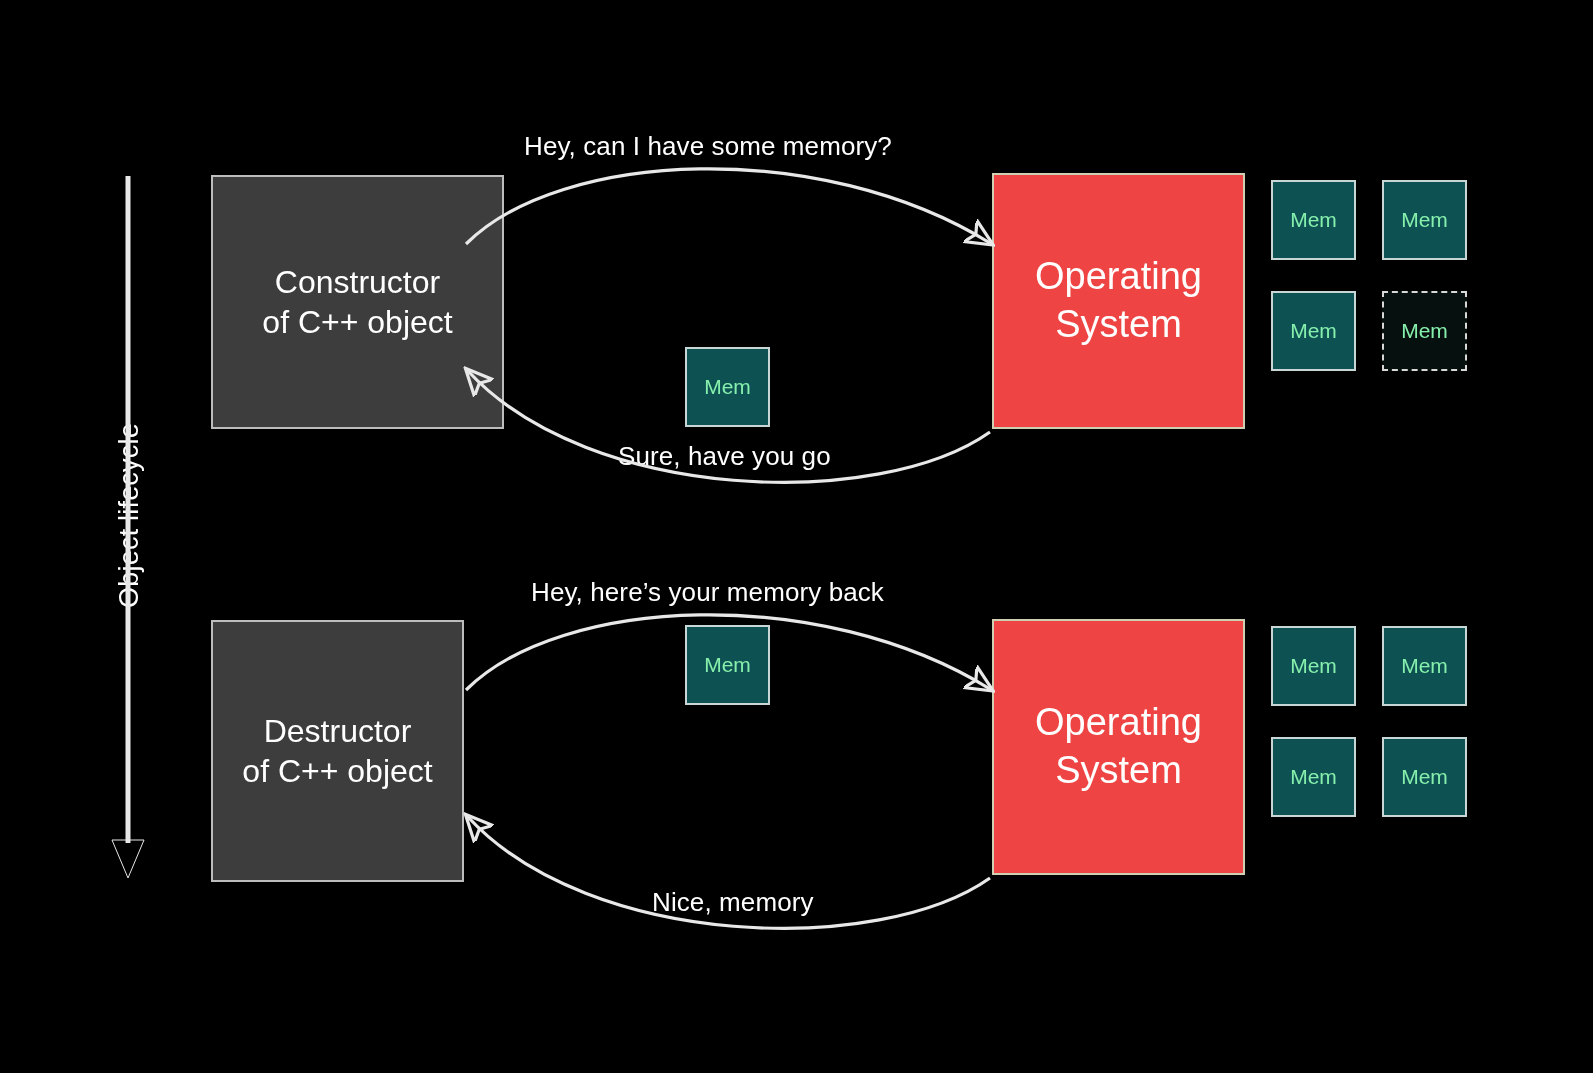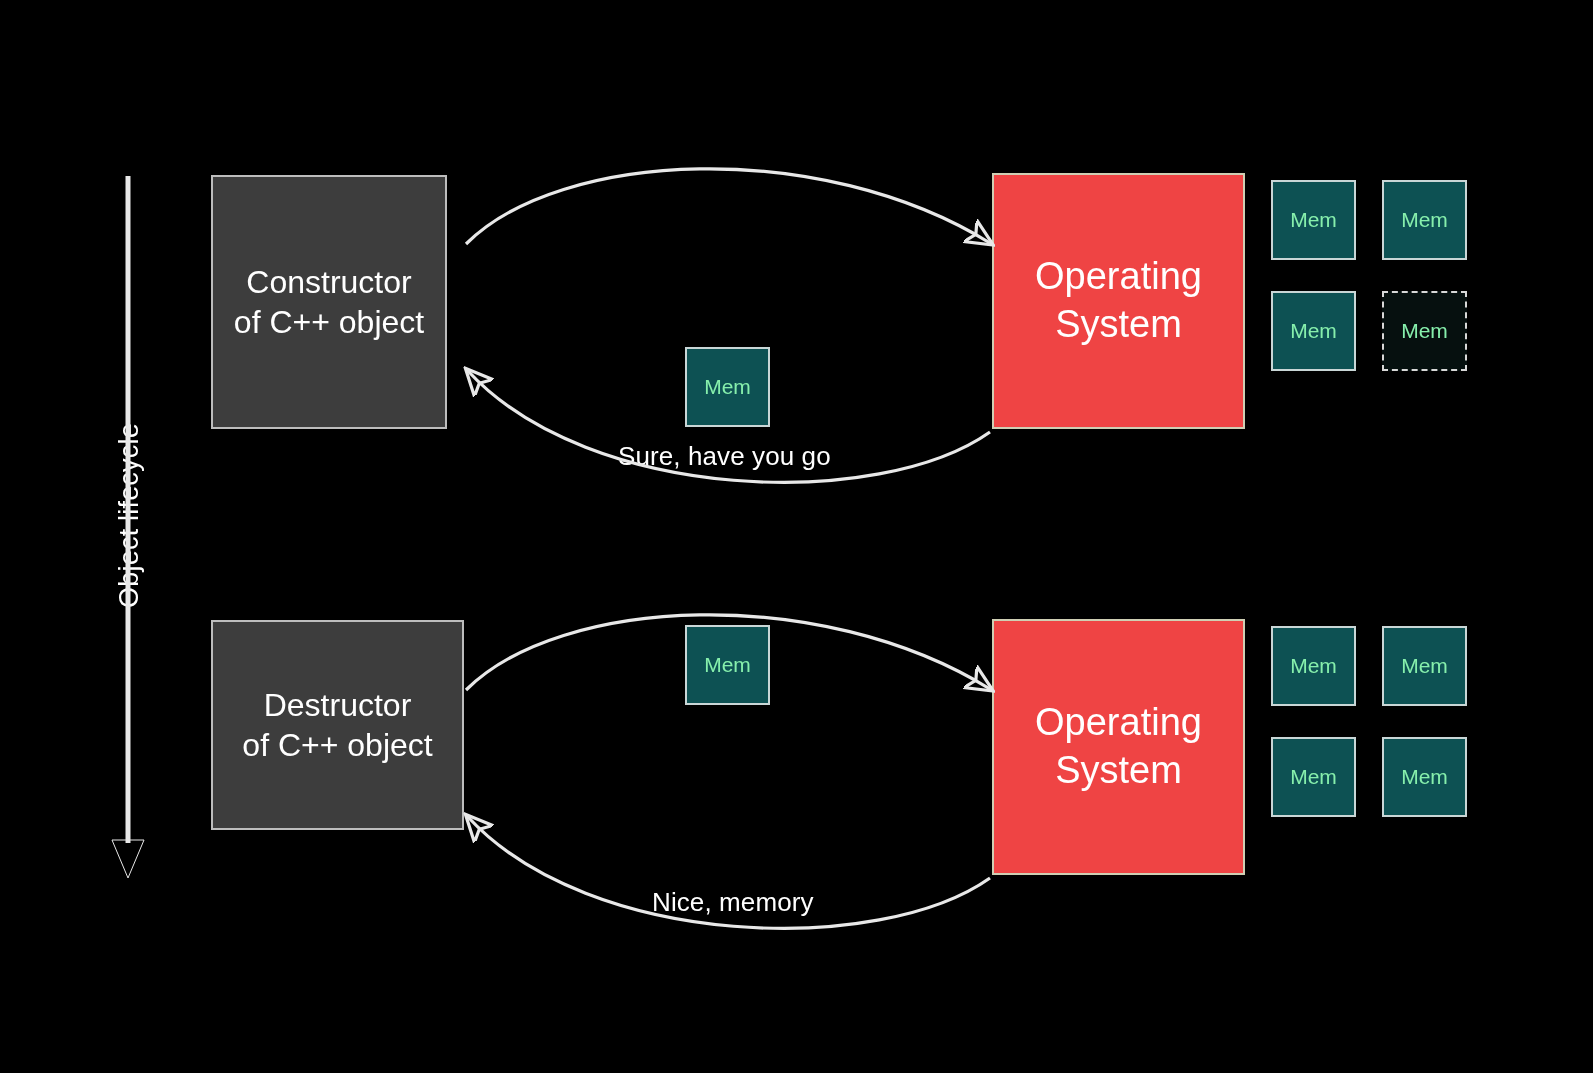--- a/index.html
+++ b/index.html
@@ -107,22 +107,23 @@
 </style>
 </head>
 <body>
 
 <div id="stage">
 
   <div id="lifecycle-axis">
     <div id="lifecycle-label">Object lifecycle</div>
   </div>
 
-
-  <div class="node node-gray" style="left:211px; top:175px; width:236px; height:254px;">
+  <div class="arrow-label" style="left:524px; top:131px;">Hey, can I have some memory?</div>
+
+  <div class="node node-gray" style="left:211px; top:175px; width:293px; height:254px;">
     <div class="node-text">
       <span>Constructor</span><br>
       <span>of C++ object</span>
     </div>
   </div>
 
   <div class="mem" style="left:685px; top:347px; width:85px; height:80px;">
     <span>Mem</span>
   </div>
 
@@ -141,22 +142,23 @@
   <div class="mem" style="left:1382px; top:180px; width:85px; height:80px;">
     <span>Mem</span>
   </div>
   <div class="mem" style="left:1271px; top:291px; width:85px; height:80px;">
     <span>Mem</span>
   </div>
   <div class="mem dashed" style="left:1382px; top:291px; width:85px; height:80px;">
     <span>Mem</span>
   </div>
 
-
-  <div class="node node-gray" style="left:211px; top:620px; width:253px; height:210px;">
+  <div class="arrow-label" style="left:531px; top:577px;">Hey, here’s your memory back</div>
+
+  <div class="node node-gray" style="left:211px; top:620px; width:253px; height:262px;">
     <div class="node-text">
       <span>Destructor</span><br>
       <span>of C++ object</span>
     </div>
   </div>
 
   <div class="mem" style="left:685px; top:625px; width:85px; height:80px;">
     <span>Mem</span>
   </div>
 

